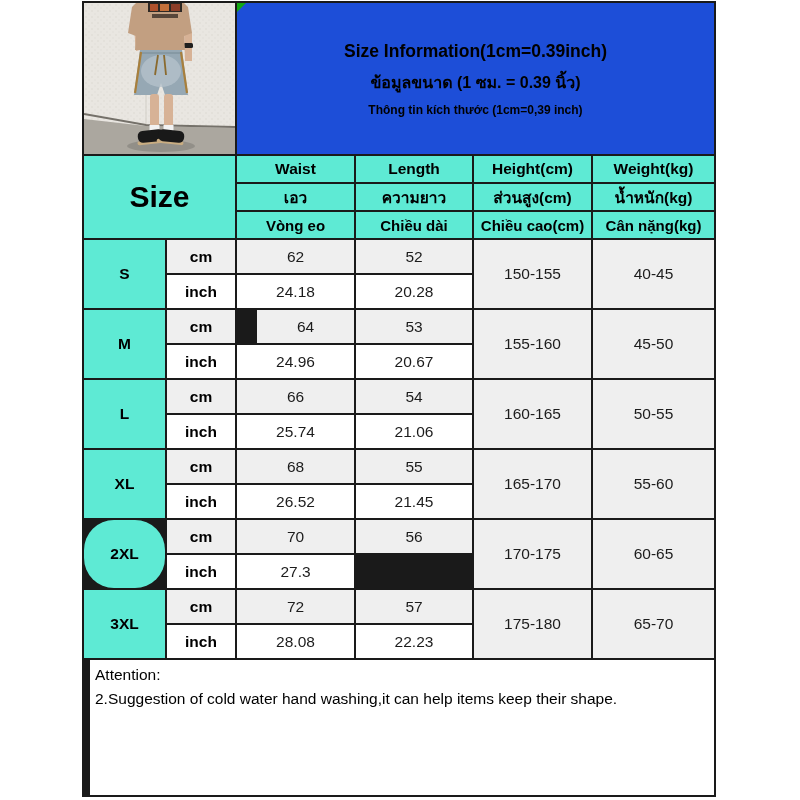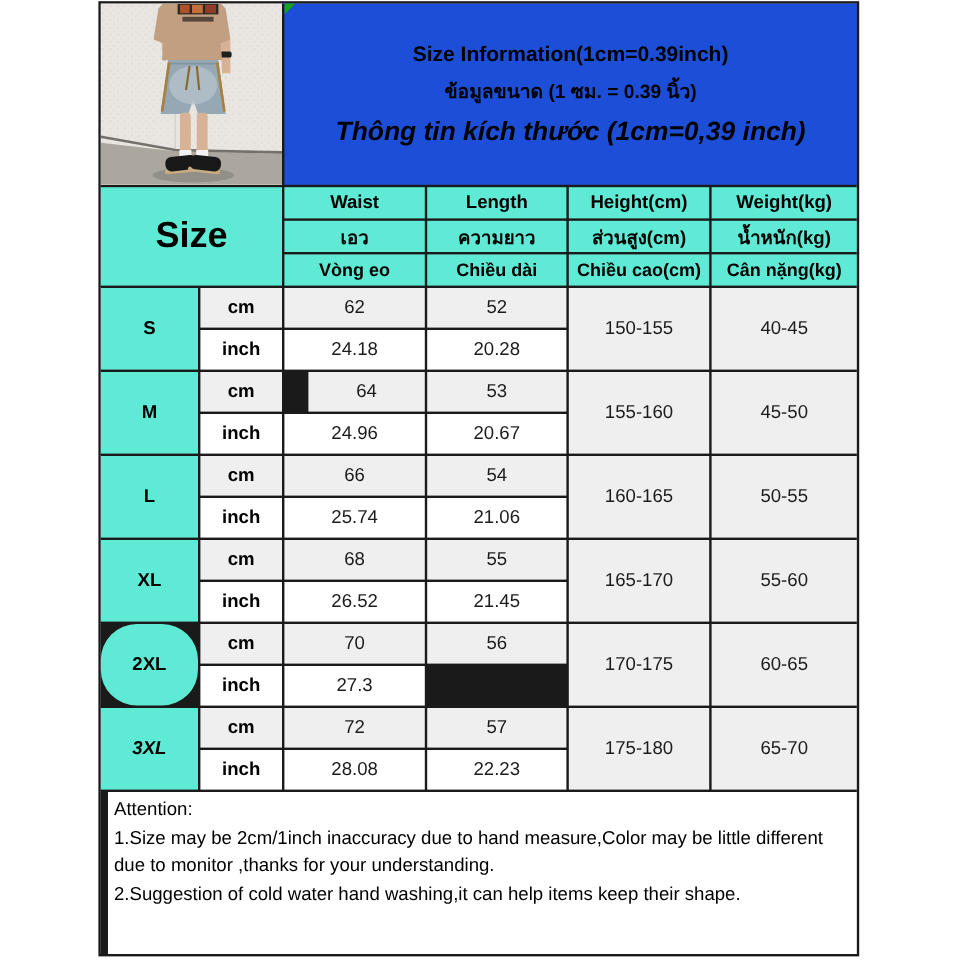--- a/index.html
+++ b/index.html
@@ -17,21 +17,21 @@
   .white { background:#ffffff; }
   .bold  { font-weight:bold; font-size:15.5px; color:#000; }
   .val   { font-weight:400; font-size:15.5px; color:#1c1c1c; }
   .photo-cell { grid-area:1/1/2/3; padding:0; background:#e9e6e1; }
   .photo-cell svg { width:100%; height:100%; display:block; }
   .title-cell { grid-area:1/3/2/7; background:#1d4ed8; flex-direction:column;
                 justify-content:center; gap:8px; position:relative; }
   .title-cell .tl { font-weight:bold; color:#000; }
   .t-en { font-size:17.5px; }
   .t-th { font-size:16px; }
-  .t-vi { font-size:22px;font-style:italic; }
+  .t-vi { font-size:12px; }
   .corner-flag { position:absolute; top:0; left:0; width:0; height:0;
                  border-top:9px solid #13a813; border-right:9px solid transparent; }
   .size-hdr { grid-area:2/1/5/3; font-size:30px; font-weight:bold; color:#000; }
   .hdr-vi { font-size:15px; }
   .attention { grid-area:17/1/18/7; background:#ffffff; display:block;
                text-align:left; padding:3px 5px; font-size:15.5px; color:#000;
                line-height:23.5px;margin-left:6px; }
 </style>
 </head>
 <body>
@@ -149,28 +149,27 @@
       <div class="cell light val" style="grid-area: 11 / 5 / 13;">165-170</div>
       <div class="cell light val" style="grid-area: 11 / 6 / 13;">55-60</div>
       <div class="cell gray bold" style="grid-area: 13 / 1 / 15; border-radius: 30px;">2XL</div>
       <div class="cell light bold" style="grid-area: 13 / 2;">cm</div>
       <div class="cell white bold" style="grid-area: 14 / 2;">inch</div>
       <div class="cell light val" style="grid-area: 13 / 3;">70</div>
       <div class="cell light val" style="grid-area: 13 / 4;">56</div>
       <div class="cell white val" style="grid-area: 14 / 3;">27.3</div>
       <div class="cell light val" style="grid-area: 13 / 5 / 15;">170-175</div>
       <div class="cell light val" style="grid-area: 13 / 6 / 15;">60-65</div>
-      <div class="cell gray bold" style="grid-area: 15 / 1 / 17; font-style: italic;">3XL</div>
+      <div class="cell gray bold" style="grid-area: 15 / 1 / 17;">3XL</div>
       <div class="cell light bold" style="grid-area: 15 / 2;">cm</div>
       <div class="cell white bold" style="grid-area: 16 / 2;">inch</div>
       <div class="cell light val" style="grid-area: 15 / 3;">72</div>
       <div class="cell light val" style="grid-area: 15 / 4;">57</div>
       <div class="cell white val" style="grid-area: 16 / 3;">28.08</div>
       <div class="cell white val" style="grid-area: 16 / 4;">22.23</div>
       <div class="cell light val" style="grid-area: 15 / 5 / 17; text-align: center;">175-180</div>
       <div class="cell light val" style="grid-area: 15 / 6 / 17;">65-70</div>
       <div class="cell attention">
       <div>Attention:</div>
-      <div>1.Size may be 2cm/1inch inaccuracy due to hand measure,Color may be little different due to monitor ,thanks for your understanding.</div>
       <div>2.Suggestion of cold water hand washing,it can help items keep their shape.</div>
     </div>
   </div>
 </div>
 
 </body></html>

